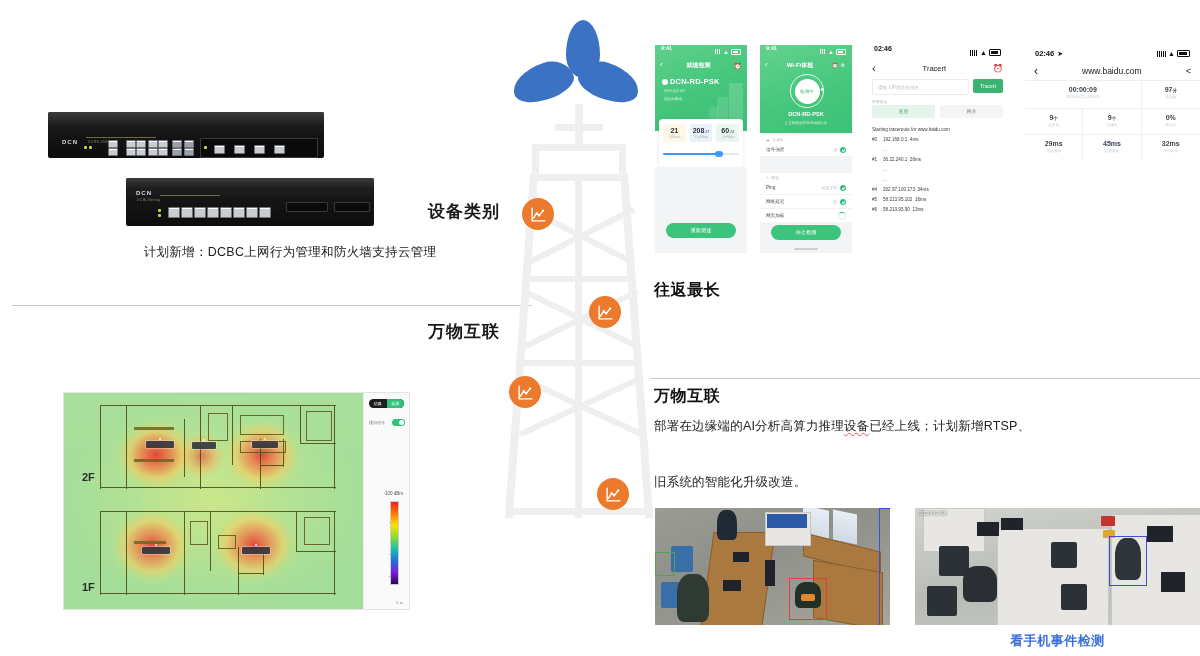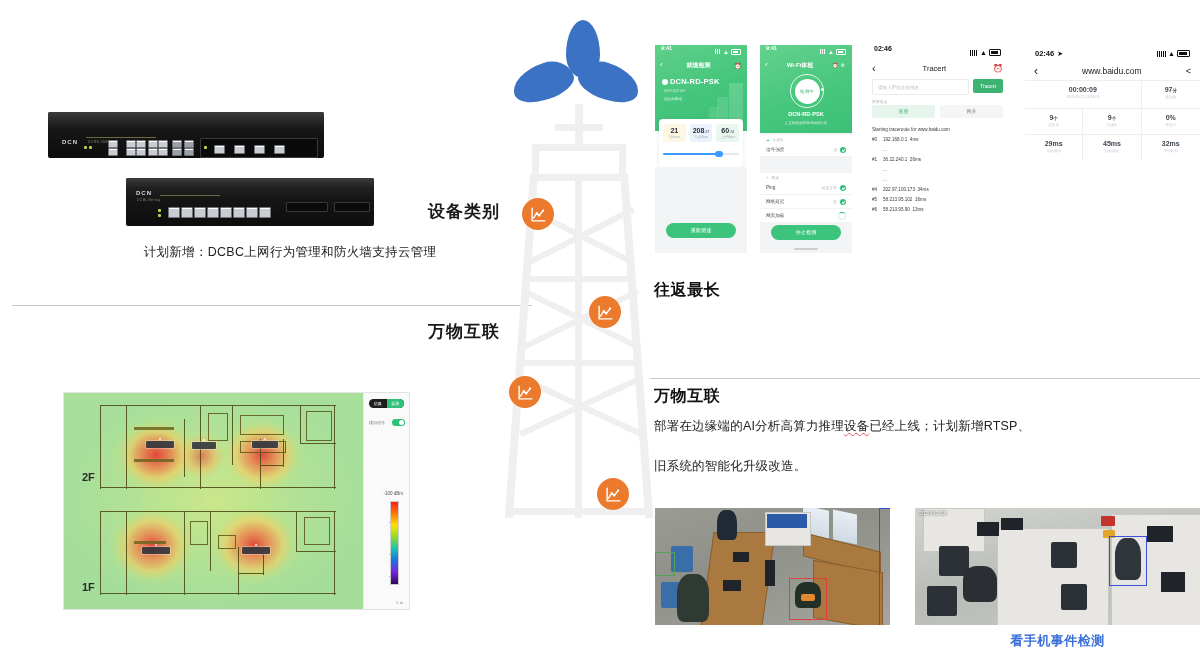--- a/index.html
+++ b/index.html
@@ -590,21 +590,21 @@
   </div>
 
   <div class="abs right-title" style="left:4px;top:280px;">往返最长</div>
 
   <div class="abs hr-rule" style="left:0;top:378px;width:550px;"></div>
 
   <div class="abs right-title" style="left:4px;top:386px;">万物互联</div>
   <div class="abs right-p" style="left:4px;top:412px;width:545px;">
     <span>部署在边缘端的AI分析高算力推理</span><span class="squiggle">设备</span><span>已经上线；计划新增RTSP、</span>
   </div>
-  <div class="abs right-p" style="left:4px;top:452px;width:545px;">旧系统的智能化升级改造。</div>
+  <div class="abs right-p" style="left:4px;top:468px;width:545px;">旧系统的智能化升级改造。</div>
 
   <div class="cctv" style="left:5px;top:508px;width:235px;height:117px;">
     <div class="floor"></div>
     <div class="win" style="left:148px;top:0;width:26px;height:32px;transform:skewY(12deg);"></div>
     <div class="win" style="left:178px;top:4px;width:24px;height:30px;transform:skewY(12deg);"></div>
     <div class="desk" style="left:52px;top:24px;width:60px;height:92px;transform:skewX(-8deg);"></div>
     <div class="desk" style="left:148px;top:34px;width:76px;height:22px;transform:skewY(14deg);"></div>
     <div class="desk" style="left:158px;top:58px;width:68px;height:56px;transform:skewY(10deg);"></div>
     <div class="desk white" style="left:110px;top:4px;width:44px;height:32px;"></div>
     <div style="position:absolute;left:112px;top:6px;width:40px;height:14px;background:#2b5aa8;"></div>

